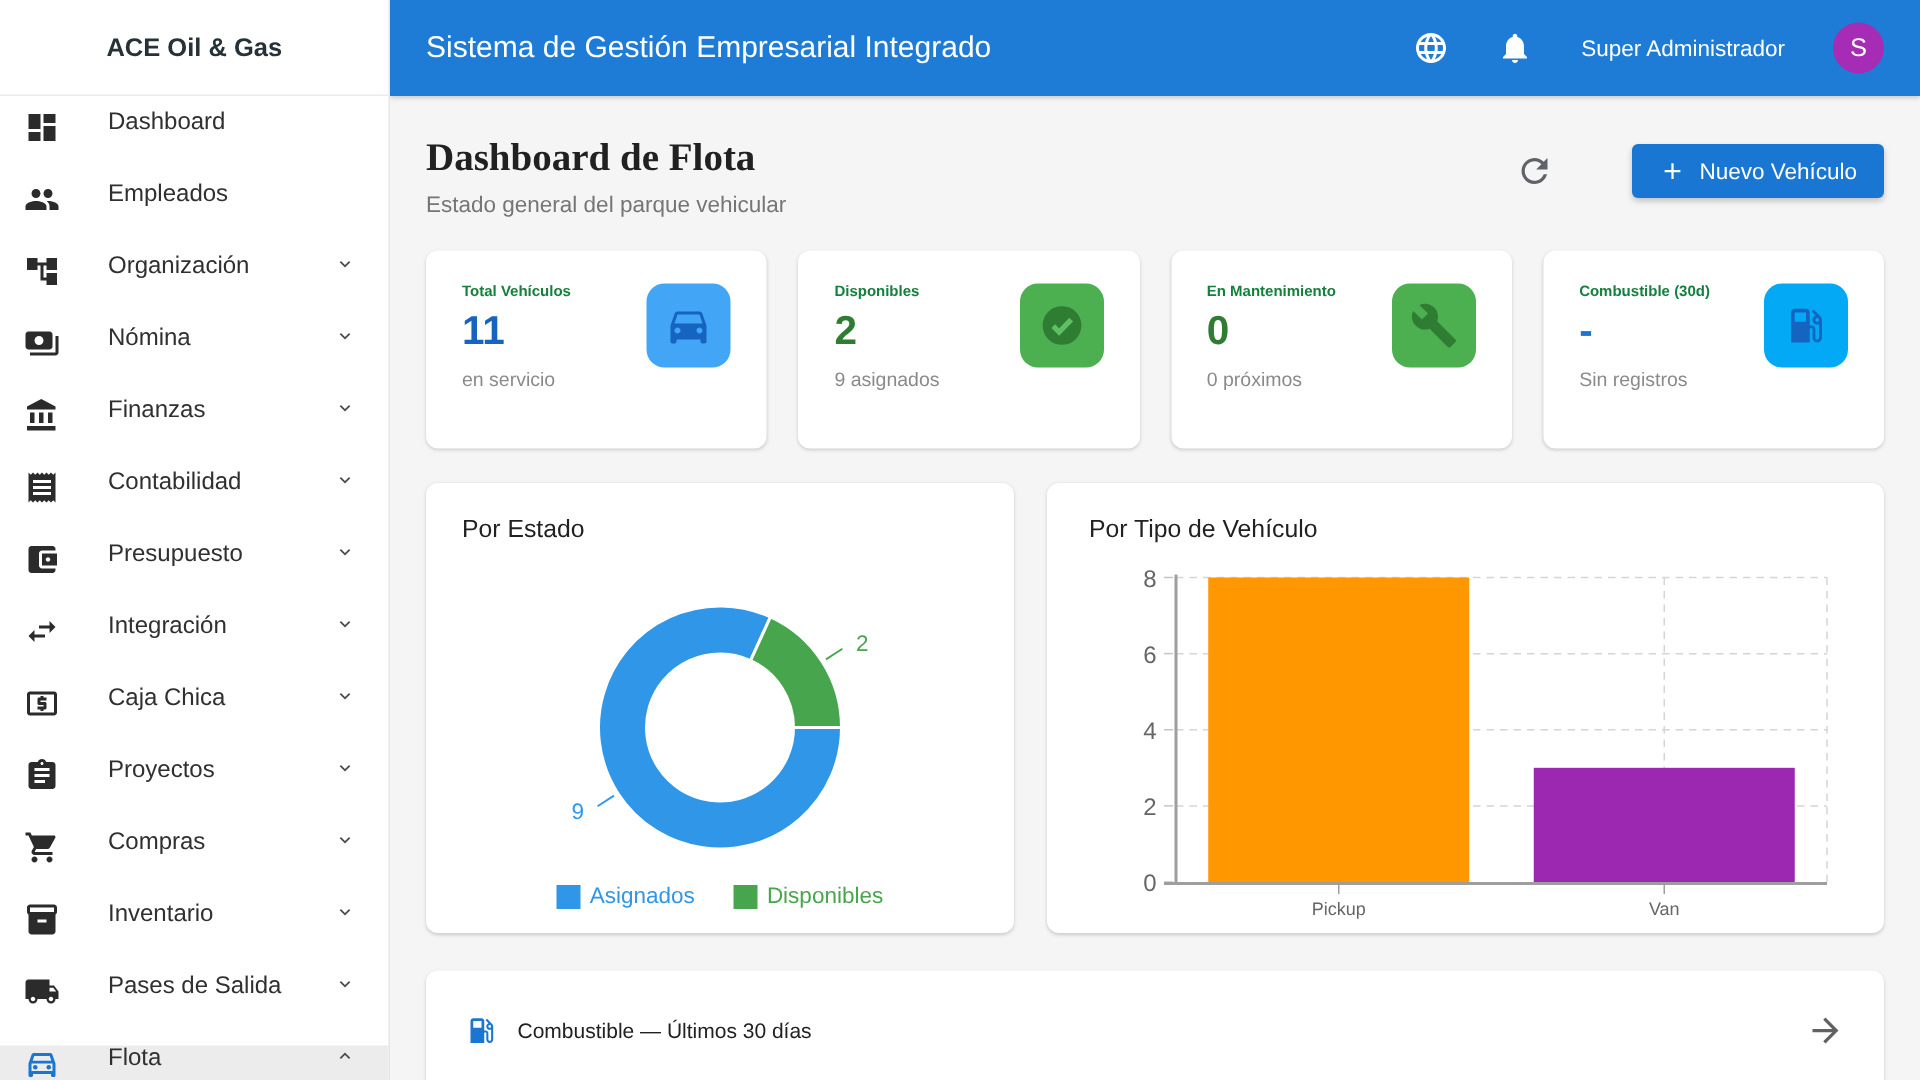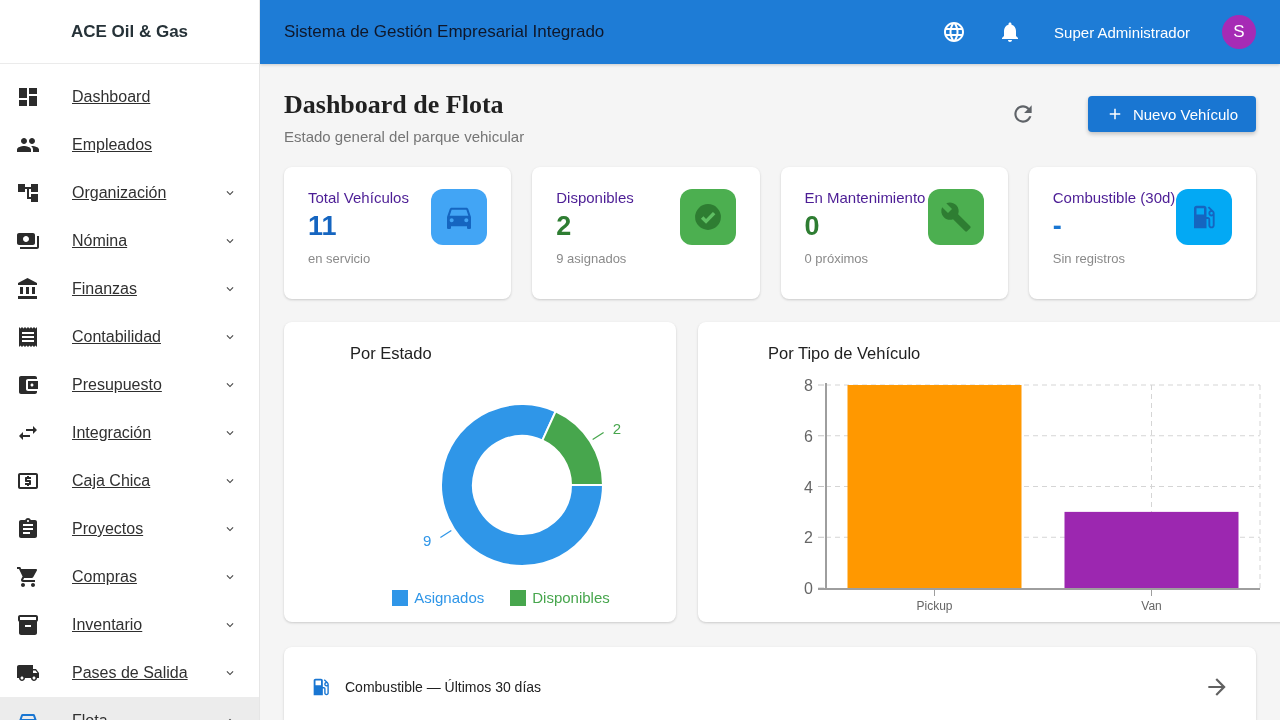--- a/index.html
+++ b/index.html
@@ -2,60 +2,60 @@
 <html><head>
 <meta charset="utf-8">
 <style>
   * { box-sizing: border-box; margin: 0; padding: 0; }
   html,body { width:1280px; height:720px; overflow:hidden; font-family:"Liberation Sans", sans-serif; background:#f5f5f5; }
 
   
   .sidebar { position:absolute; left:0; top:0; bottom:0; width:260px; background:#fff; border-right:1px solid #e6e6e6; z-index:5; }
   .sb-header { height:64px; display:flex; align-items:center; justify-content:center; font-size:17px; font-weight:bold; color:#263238; border-bottom:1px solid #ebebeb; }
   .menu { padding-top:9px; }
-  .mi { height:48px; display:flex; align-items:center; padding-left:16px; cursor:pointer; color:#2e2e2e;text-decoration:underline; }
+  .mi { height:48px; display:flex; padding-left:16px; cursor:pointer; color:#2e2e2e; }
   .mi.active { background:#ececec; }
   .mic { width:24px; height:24px; flex:0 0 24px; display:flex; align-items:center; justify-content:center; color:#2b2b2b; }
   .mi.active .mic { color:#1976d2; }
   .mil { margin-left:32px; font-size:16px; color:#303030; }
   .chev { margin-left:auto; margin-right:22px; width:14px; height:14px; color:#4a4a4a; display:flex; align-items:center; }
   .chev.up svg { transform:rotate(180deg); }
   .mic svg, .chev svg { display:block; }
 
   
   .topbar { position:absolute; left:260px; right:0; top:0; height:64px; background:#1e7cd6; display:flex; align-items:center; padding:0 24px; z-index:4; box-shadow:0 1px 3px rgba(0,0,0,.18); }
-  .tb-title { color:#0f172a; font-size:17px; }
+  .tb-title { color:#ffffff; font-size:20px; }
   .tb-right { margin-left:auto; display:flex; align-items:center; gap:32px; }
   .tb-icon { width:24px; height:24px; color:#fff; cursor:pointer; }
   .tb-user { color:#fff; font-size:15px; }
   .avatar { width:34px; height:34px; border-radius:50%; background:#a62bb5; color:#fff; display:flex; align-items:center; justify-content:center; font-size:17px; cursor:pointer; }
 
   
   .content { position:absolute; left:260px; top:64px; right:0; bottom:0; padding:26px 24px 0; overflow:hidden; }
   .page-head { display:flex; align-items:flex-start; }
   .pg-title { font-size:26px; font-weight:bold; color:#212121;font-family:Liberation Serif, serif; }
   .pg-sub { margin-top:8px; font-size:15px; color:#757575; }
   .head-actions { margin-left:auto; display:flex; align-items:center; gap:16px; margin-top:6px; }
   .refresh-btn { width:26px; height:26px; color:#5f6368; background:none; border:none; cursor:pointer; padding:0; }
   .new-btn { display:flex; align-items:center; gap:9px; background:#1976d2; color:#fff; border:none; border-radius:4px; padding:16px 18px; height:36px; font-size:15px; font-family:inherit; cursor:pointer; box-shadow:0 2px 4px rgba(0,0,0,.22);margin-left:36px; }
   .new-btn svg { display:block; }
 
   .card { background:#fff; border-radius:8px; box-shadow:0 1px 3px rgba(0,0,0,.12), 0 1px 2px rgba(0,0,0,.06); }
 
   
   .stats { display:flex; gap:21px; margin-top:22px; }
   .stat-card { flex:1; height:132px; position:relative; padding:22px 24px; }
-  .s-label { font-size:15px; color:#4c1d95; }
+  .s-label { font-size:10px; color:#15803d;font-weight:bold; }
   .s-value { font-size:27px; font-weight:bold; margin-top:5px; }
   .s-cap { font-size:13px; color:#8a8a8a; margin-top:9px; }
   .tile { position:absolute; top:22px; right:24px; width:56px; height:56px; border-radius:12px; display:flex; align-items:center; justify-content:center; }
 
   
   .charts { display:flex; gap:22px; margin-top:23px; }
-  .chart-card { height:300px; padding-top:22px;padding-left:42px; }
+  .chart-card { height:300px; padding-top:22px; }
   .donut-card { width:392px; flex:0 0 392px; }
   .bar-card { flex:1; }
   .card-title { font-size:16.5px; color:#212121; padding:0 24px; height:24px; }
   .bar-card .card-title { padding:0 28px; }
   #donut-svg { display:block; margin-top:14px; }
   #bar-svg { display:block; margin-top:2px; }
   .legend { display:flex; justify-content:center; gap:26px; margin-top:2px; }
   .lg-item { display:flex; align-items:center; gap:6px; cursor:pointer; font-size:15px; }
   .sw { width:16px; height:16px; display:inline-block; }
 

